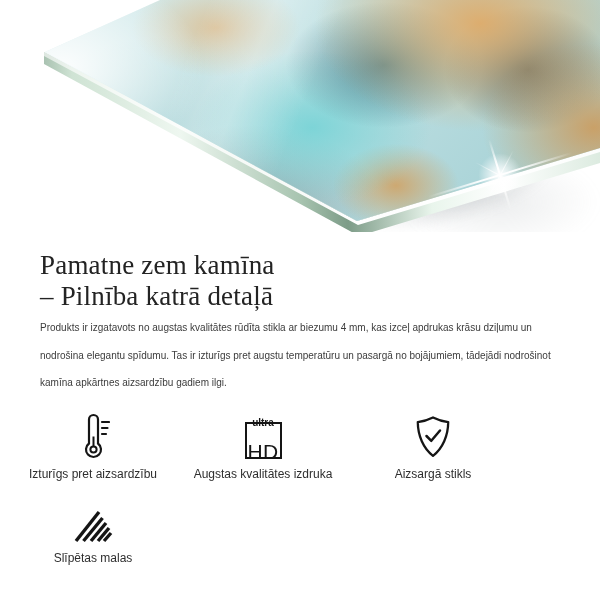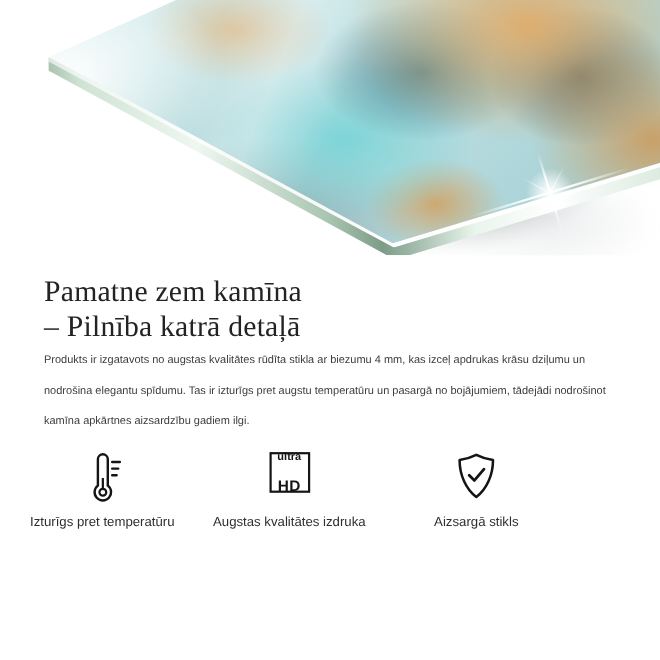--- a/index.html
+++ b/index.html
@@ -94,32 +94,32 @@
 
   
   .features {
     margin:14px 0 0 -32px;
     width:510px;
     display:grid;
     grid-template-columns:repeat(3, 170px);
     row-gap:14px;
   }
   .feature { display:flex; flex-direction:column; align-items:center; }
-  .icon-box { height:48px; display:flex; align-items:flex-start; justify-content:center; }
+  .icon-box { height:48px; display:flex; align-items:flex-end; justify-content:center; }
   .feature-label { margin-top:8px; font-size:12px; color:#2e2e2e; white-space:nowrap; }
 
   .icon-svg { stroke:#151515; fill:none; stroke-width:2.2; }
 
   .uhd {
     width:37px; height:37px; border:2.5px solid #151515;
     display:flex; flex-direction:column; align-items:center; justify-content:center;
     line-height:1; color:#151515; background:#fff;
   }
   .uhd .t { font-size:10px; font-weight:700; }
-  .uhd .b { font-size:14px; font-weight:700; margin-top:13px; letter-spacing:.3px; }
+  .uhd .b { font-size:21px; font-weight:400; margin-top:13px; letter-spacing:.3px; }
 </style>
 </head>
 <body>
 
 <div class="hero">
   <div class="shadow-left"></div>
   <div class="shadow-right"></div>
   <div class="shadow-wash"></div>
   <div class="glass-edge"></div>
   <div class="glass-edge-highlight"></div>
@@ -146,21 +146,21 @@
 
     <div class="feature">
       <div class="icon-box">
         <svg class="icon-svg" width="34" height="46" viewBox="0 0 34 46">
           <path d="M13,6.5 A4.5,4.5 0 0 1 22,6.5 L22,30.5 A7.5,7.5 0 1 1 13,30.5 Z"></path>
           <circle cx="17.5" cy="36.5" r="3.1" stroke-width="2"></circle>
           <path d="M17.5,33.2 L17.5,23.5" stroke-width="2"></path>
           <path d="M26,9 H33 M26,15 H31.5 M26,21 H30" stroke-width="2.2" stroke-linecap="round"></path>
         </svg>
       </div>
-      <div class="feature-label">Izturīgs pret temperatūru</div>
+      <div class="feature-label">Izturīgs pret aizsardzību</div>
     </div>
 
     <div class="feature">
       <div class="icon-box">
         <div class="uhd">
           <span class="t">ultra</span>
           <span class="b">HD</span>
         </div>
       </div>
       <div class="feature-label">Augstas kvalitātes izdruka</div>
@@ -170,16 +170,28 @@
       <div class="icon-box">
         <svg class="icon-svg" width="40" height="44" viewBox="0 0 40 44" stroke-linejoin="round">
           <path d="M20,2.5 C25,5 30.5,6.6 35.2,7.1 C35.2,20.5 29.6,33.6 20,40.8 C10.4,33.6 4.8,20.5 4.8,7.1 C9.5,6.6 15,5 20,2.5 Z" stroke-width="2.3"></path>
           <path d="M13.5,21 L18.3,25.8 L27,15.5" stroke-width="2.5" stroke-linecap="round"></path>
         </svg>
       </div>
       <div class="feature-label">Aizsargā stikls</div>
     </div>
 
 
+    <div class="feature">
+      <div class="icon-box">
+        <svg width="40" height="34" viewBox="0 0 40 34" stroke="#151515" stroke-width="3.4" fill="none">
+          <path d="M3,32 L26,3"></path>
+          <path d="M10.5,32 L29.5,9"></path>
+          <path d="M18,32 L33,14"></path>
+          <path d="M25,32 L36,19"></path>
+          <path d="M31,32 L38,24"></path>
+        </svg>
+      </div>
+      <div class="feature-label">Slīpētas malas</div>
+    </div>
 
 
   </div>
 </div>
 
 </body></html>

